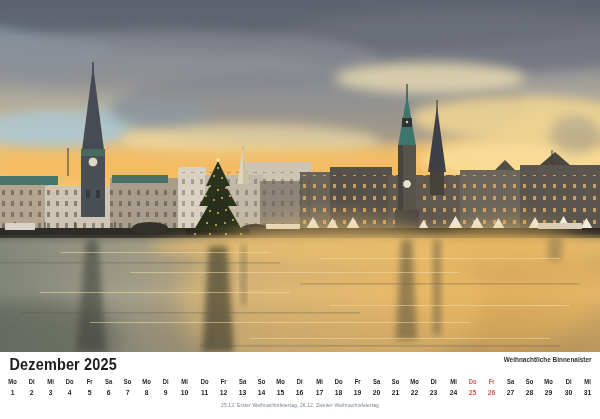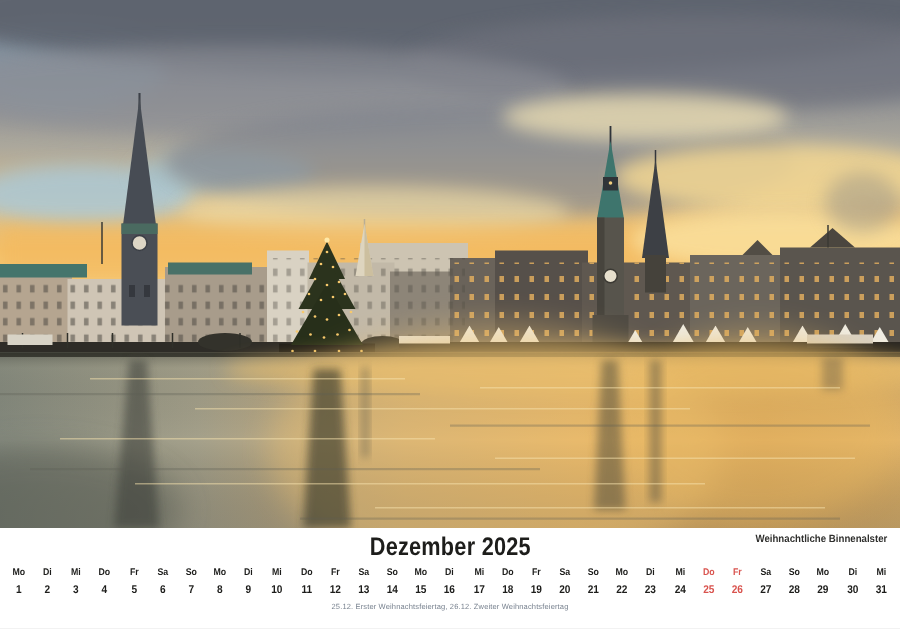--- a/index.html
+++ b/index.html
@@ -3,21 +3,21 @@
 <meta charset="utf-8">
 <style>
   html,body{margin:0;padding:0;background:#e8e8e8;}
   #page{position:relative;width:600px;height:419px;background:#ffffff;overflow:hidden;
         font-family:"Liberation Sans",sans-serif;}
   
   #photo{position:absolute;left:0;top:0;width:600px;height:352px;overflow:hidden;}
   #photo svg{display:block;}
   
   #strip{position:absolute;left:0;top:352px;width:600px;height:67px;background:#ffffff;}
-  .title-wrap{position:absolute;left:0;top:3px;width:600px;text-align:center;}
+  .title-wrap{position:absolute;left:0;top:3px;width:600px;}
   .title{display:inline-block;transform:scaleX(.85);transform-origin:center;
          font-size:17px;font-weight:bold;color:#1d1d1b;letter-spacing:.2px;white-space:nowrap;}
   .caption{position:absolute;right:8px;top:4px;font-size:7px;font-weight:bold;color:#30302e;
            transform:scaleX(.92);transform-origin:right;white-space:nowrap;}
   .days{position:absolute;left:3px;right:3px;top:27px;display:flex;}
   .day-col{flex:1 1 0;text-align:center;line-height:1;}
   .wd{display:block;font-size:6.5px;font-weight:bold;color:var(--txt,#1d1d1b);
       transform:scaleX(.9);transform-origin:center;}
   .num{display:block;margin-top:3.5px;font-size:7.5px;font-weight:bold;color:var(--txt,#1d1d1b);
        transform:scaleX(.9);transform-origin:center;}

